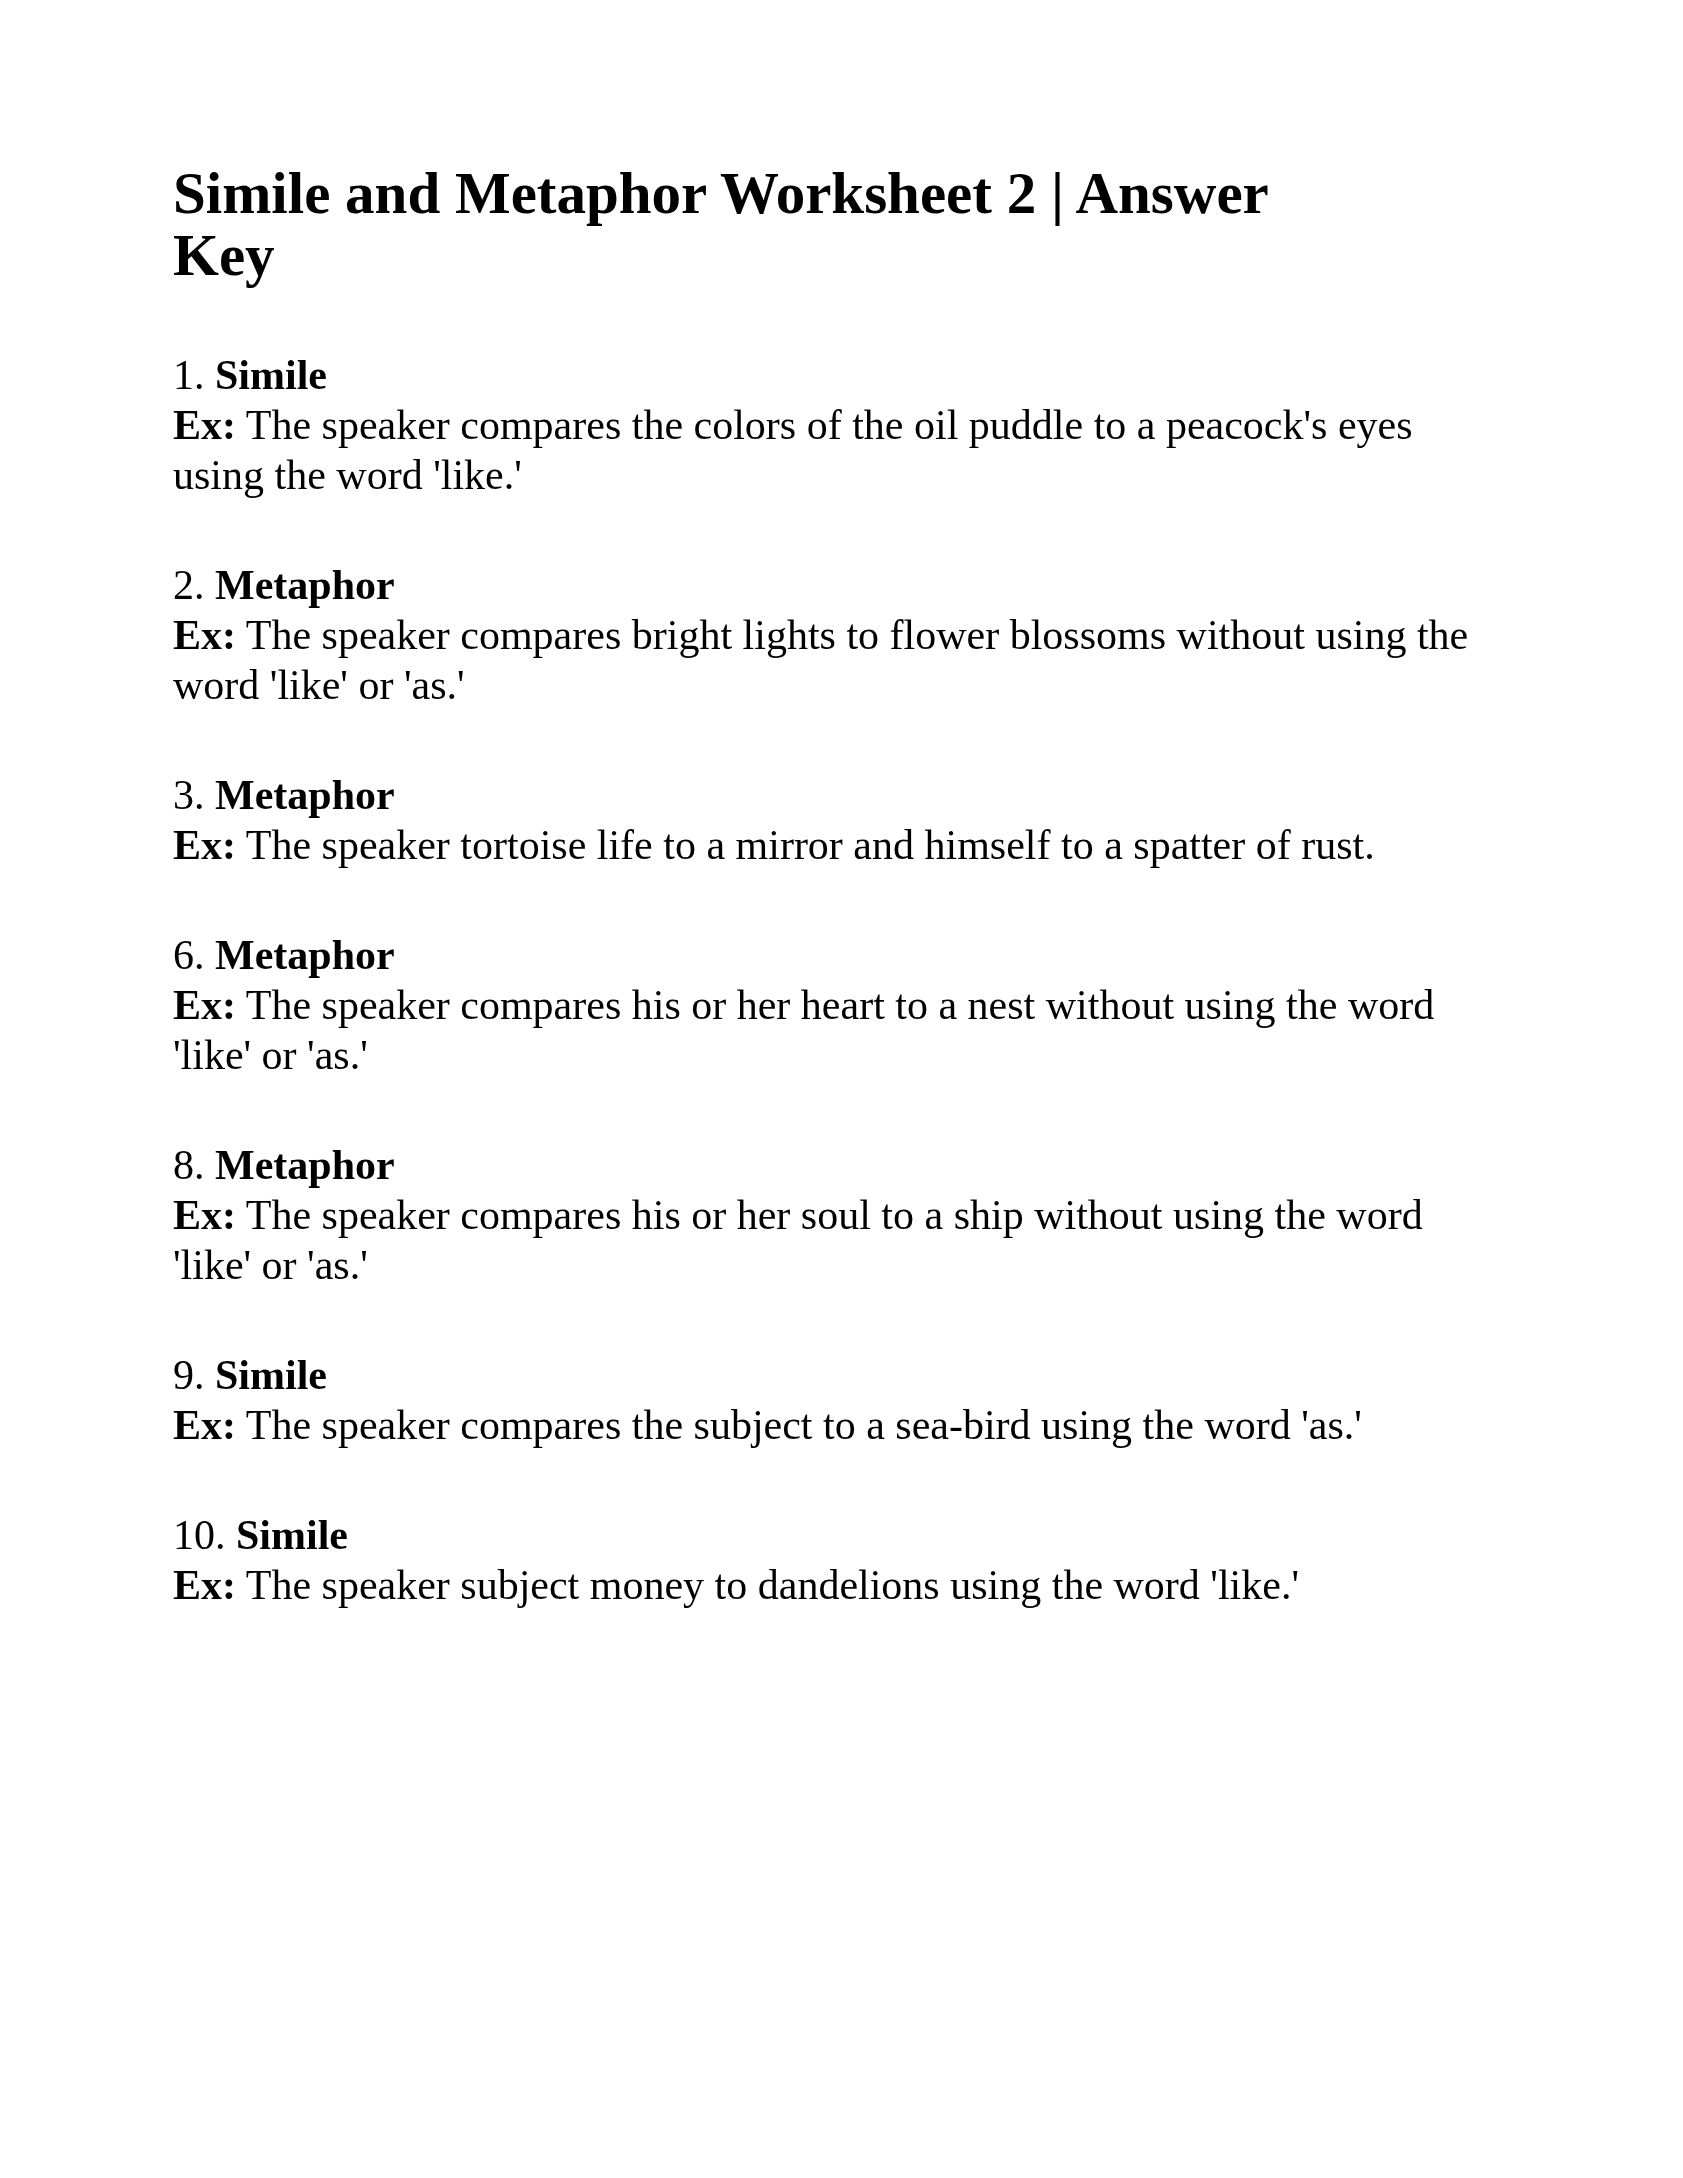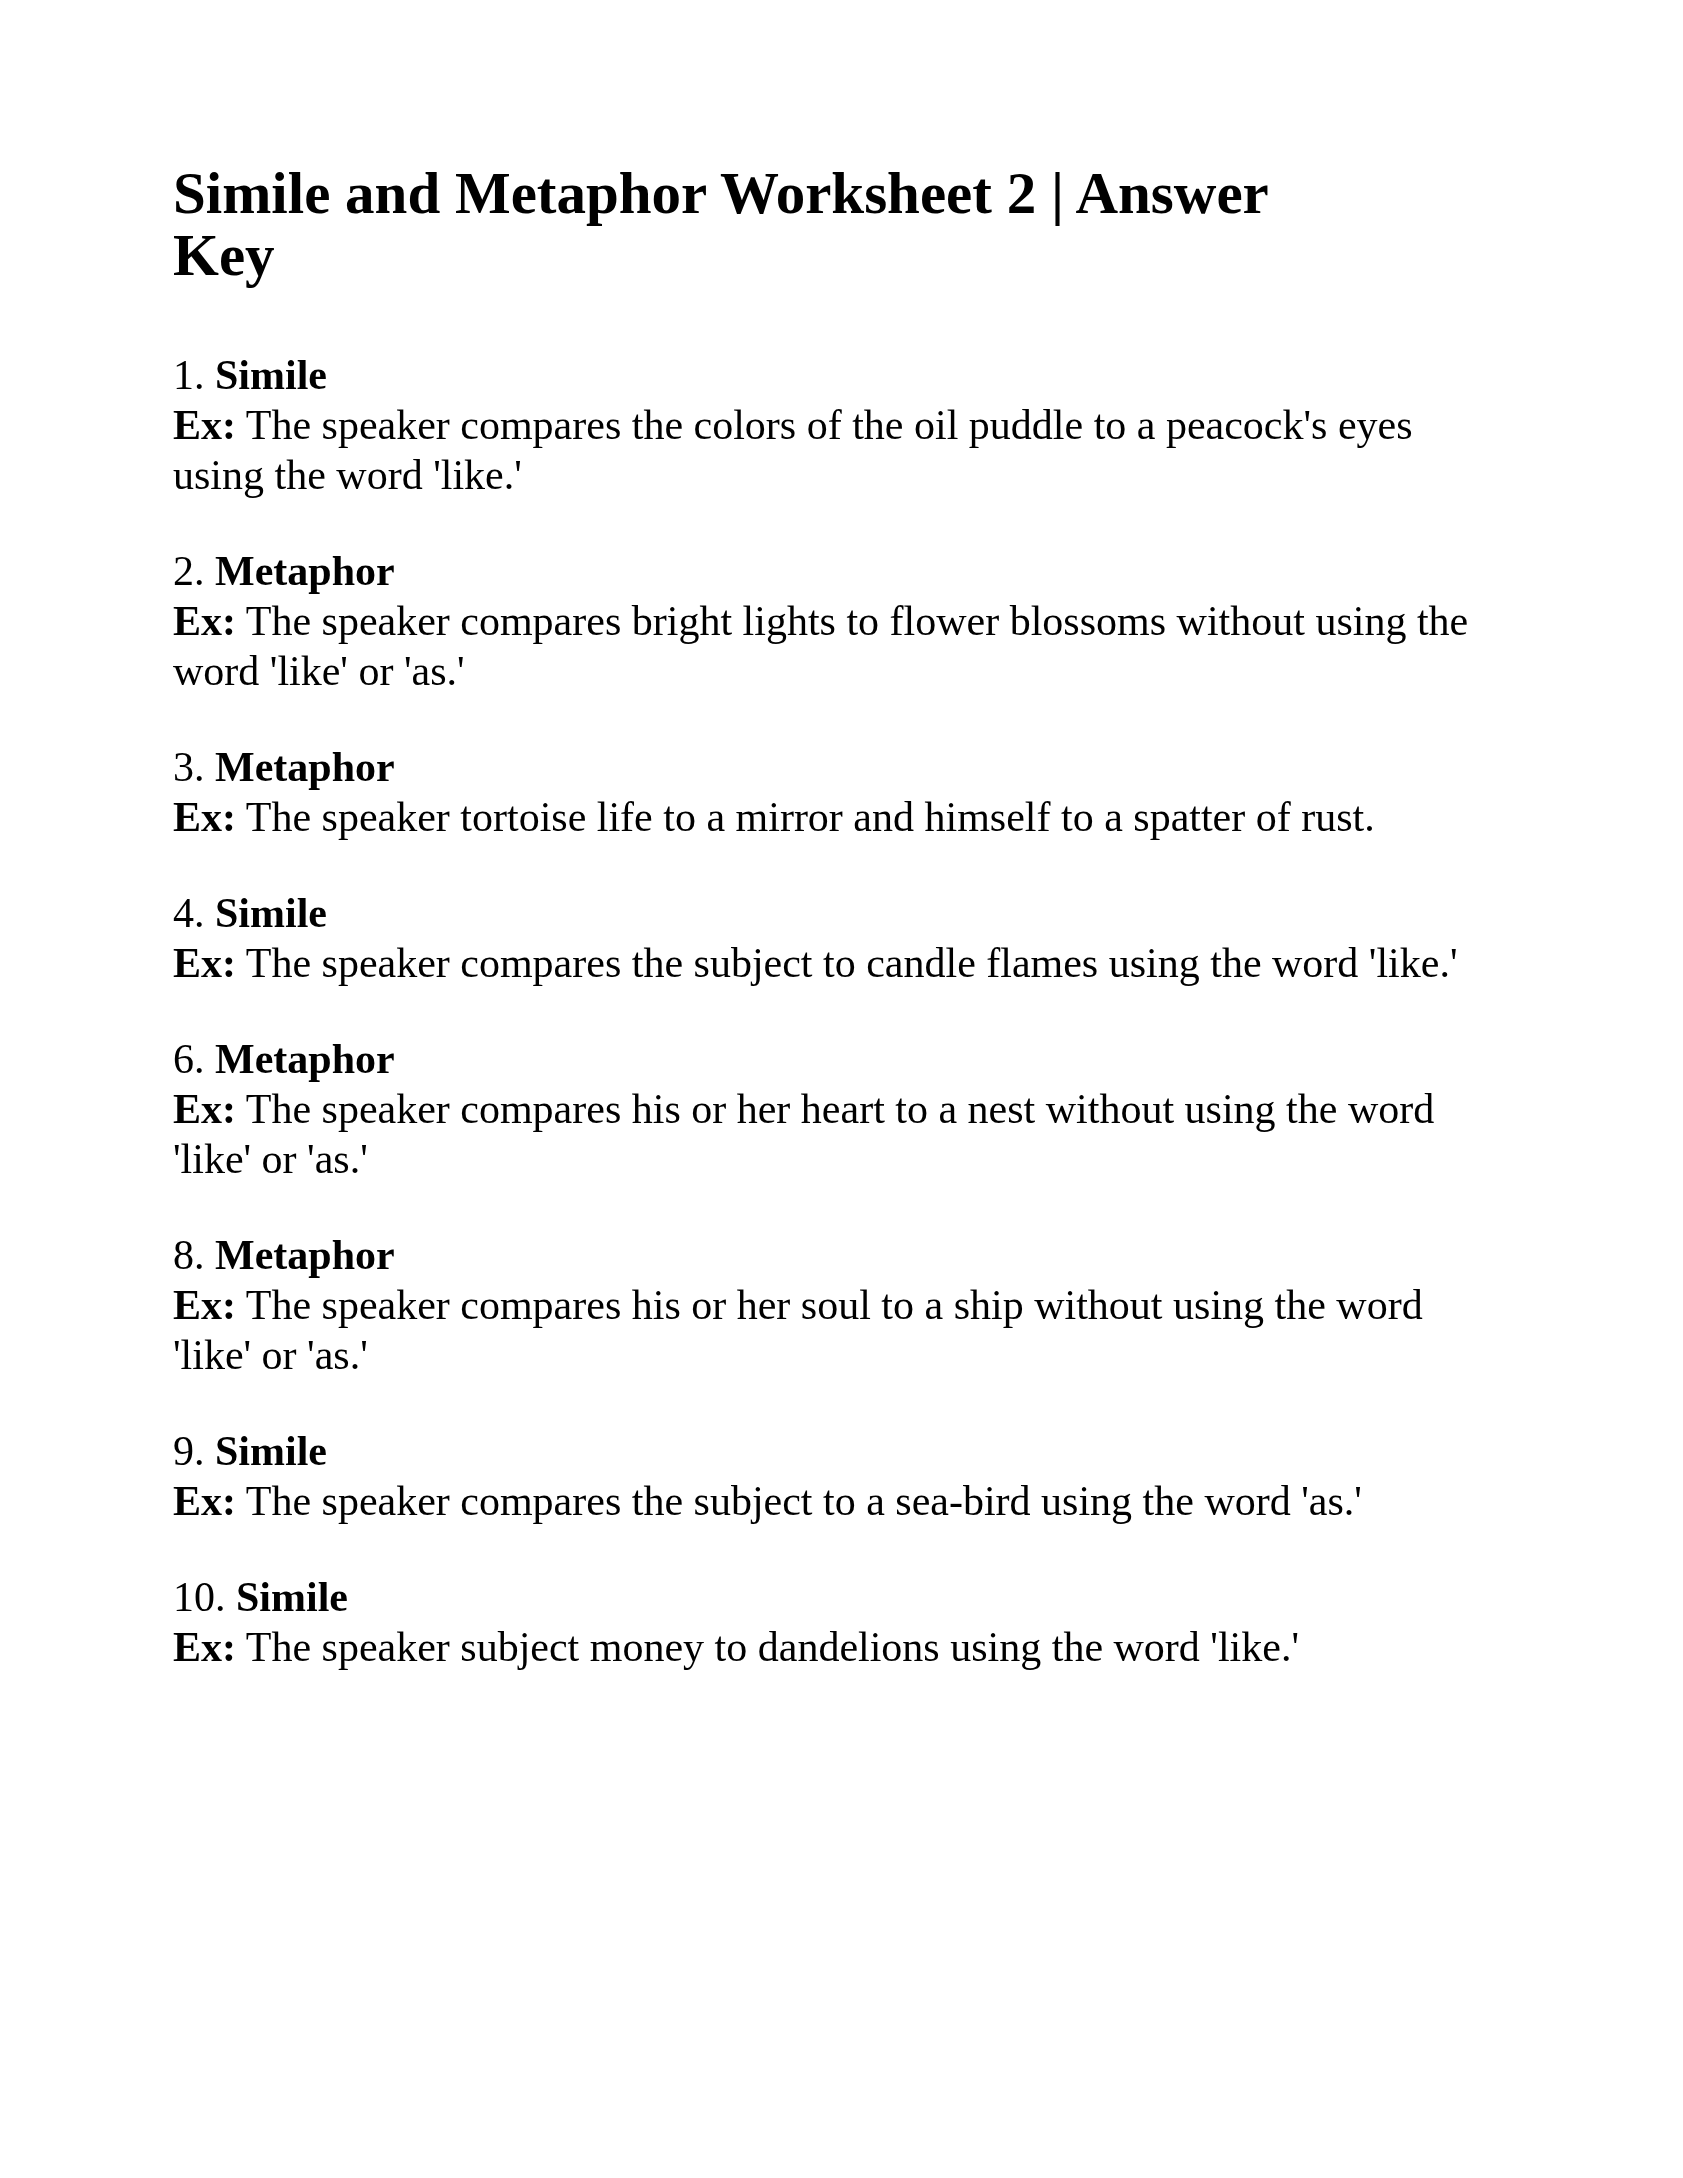--- a/index.html
+++ b/index.html
@@ -21,21 +21,21 @@
     font-size: 59px;
     font-weight: bold;
     line-height: 1.05;
     margin: 0;
     letter-spacing: 0px;
   }
   .items {
     width: 1327px;
   }
   .item {
-    margin-top: 46px;
+    margin-top: 60px;
   }
   .item:first-child {
     margin-top: 63px;
   }
   .item p {
     margin: 0;
     font-size: 42px;
     line-height: 50px;
   }
   .answer {
@@ -62,24 +62,20 @@
     <div class="item">
       <p><span>2.</span> <span class="answer">Metaphor</span></p>
       <p><span class="ex-label">Ex:</span> <span>The speaker compares bright lights to flower blossoms without using the word 'like' or 'as.'</span></p>
     </div>
 
     <div class="item">
       <p><span>3.</span> <span class="answer">Metaphor</span></p>
       <p><span class="ex-label">Ex:</span> <span>The speaker tortoise life to a mirror and himself to a spatter of rust.</span></p>
     </div>
 
-    <div class="item">
-      <p><span>4.</span> <span class="answer">Simile</span></p>
-      <p><span class="ex-label">Ex:</span> <span>The speaker compares the subject to candle flames using the word 'like.'</span></p>
-    </div>
 
 
     <div class="item">
       <p><span>6.</span> <span class="answer">Metaphor</span></p>
       <p><span class="ex-label">Ex:</span> <span>The speaker compares his or her heart to a nest without using the word 'like' or 'as.'</span></p>
     </div>
 
     <div class="item">
     </div>
 

